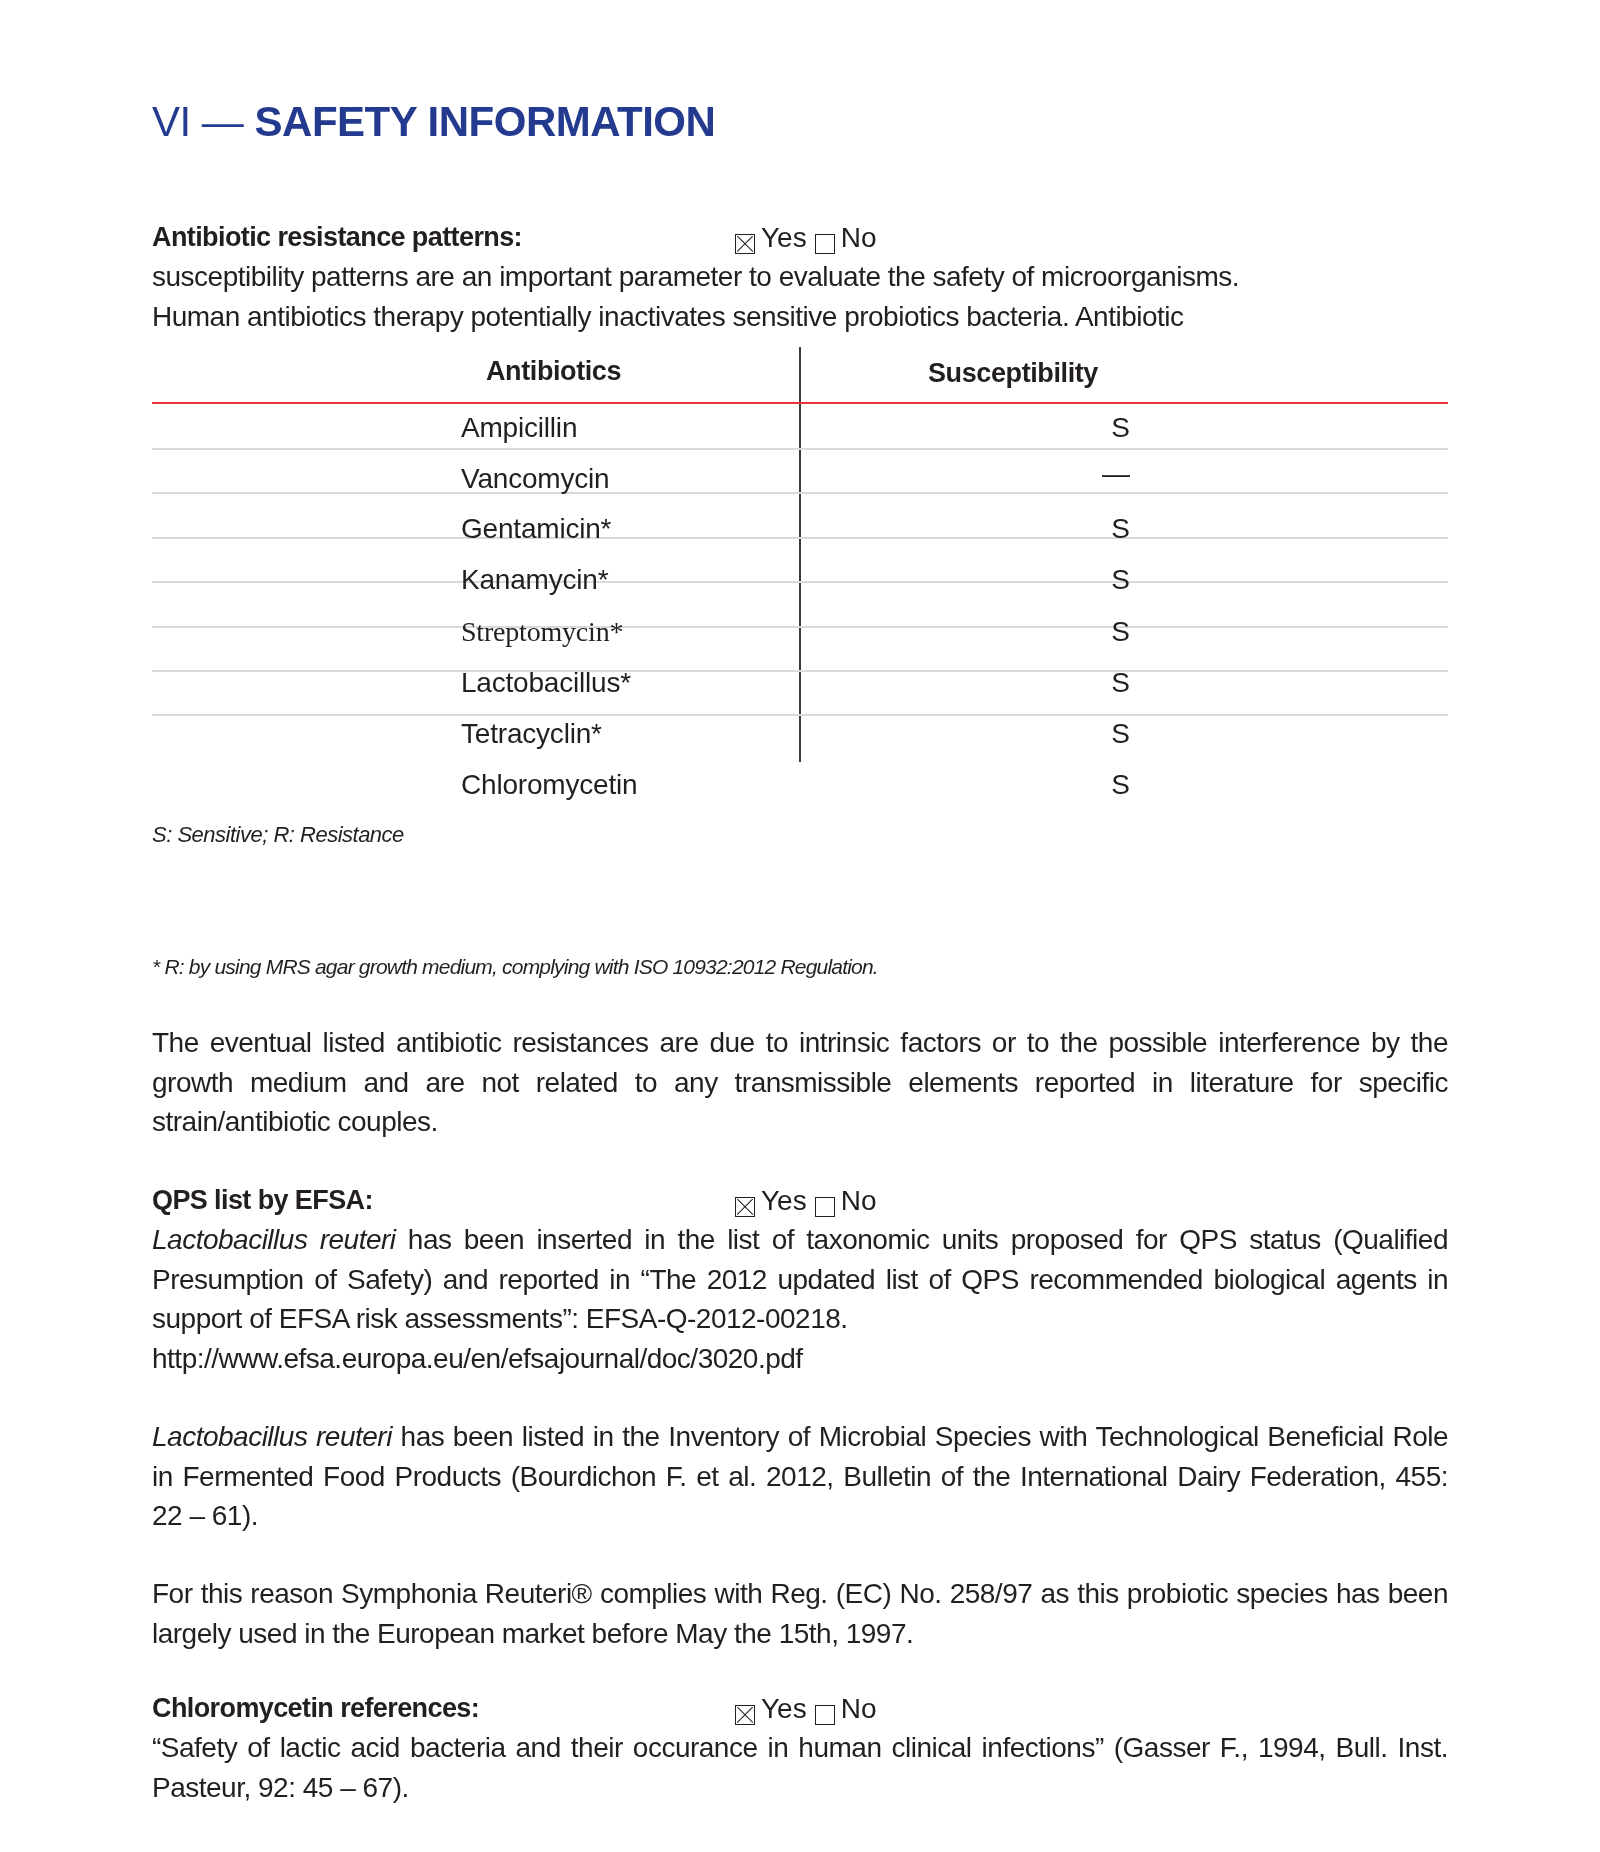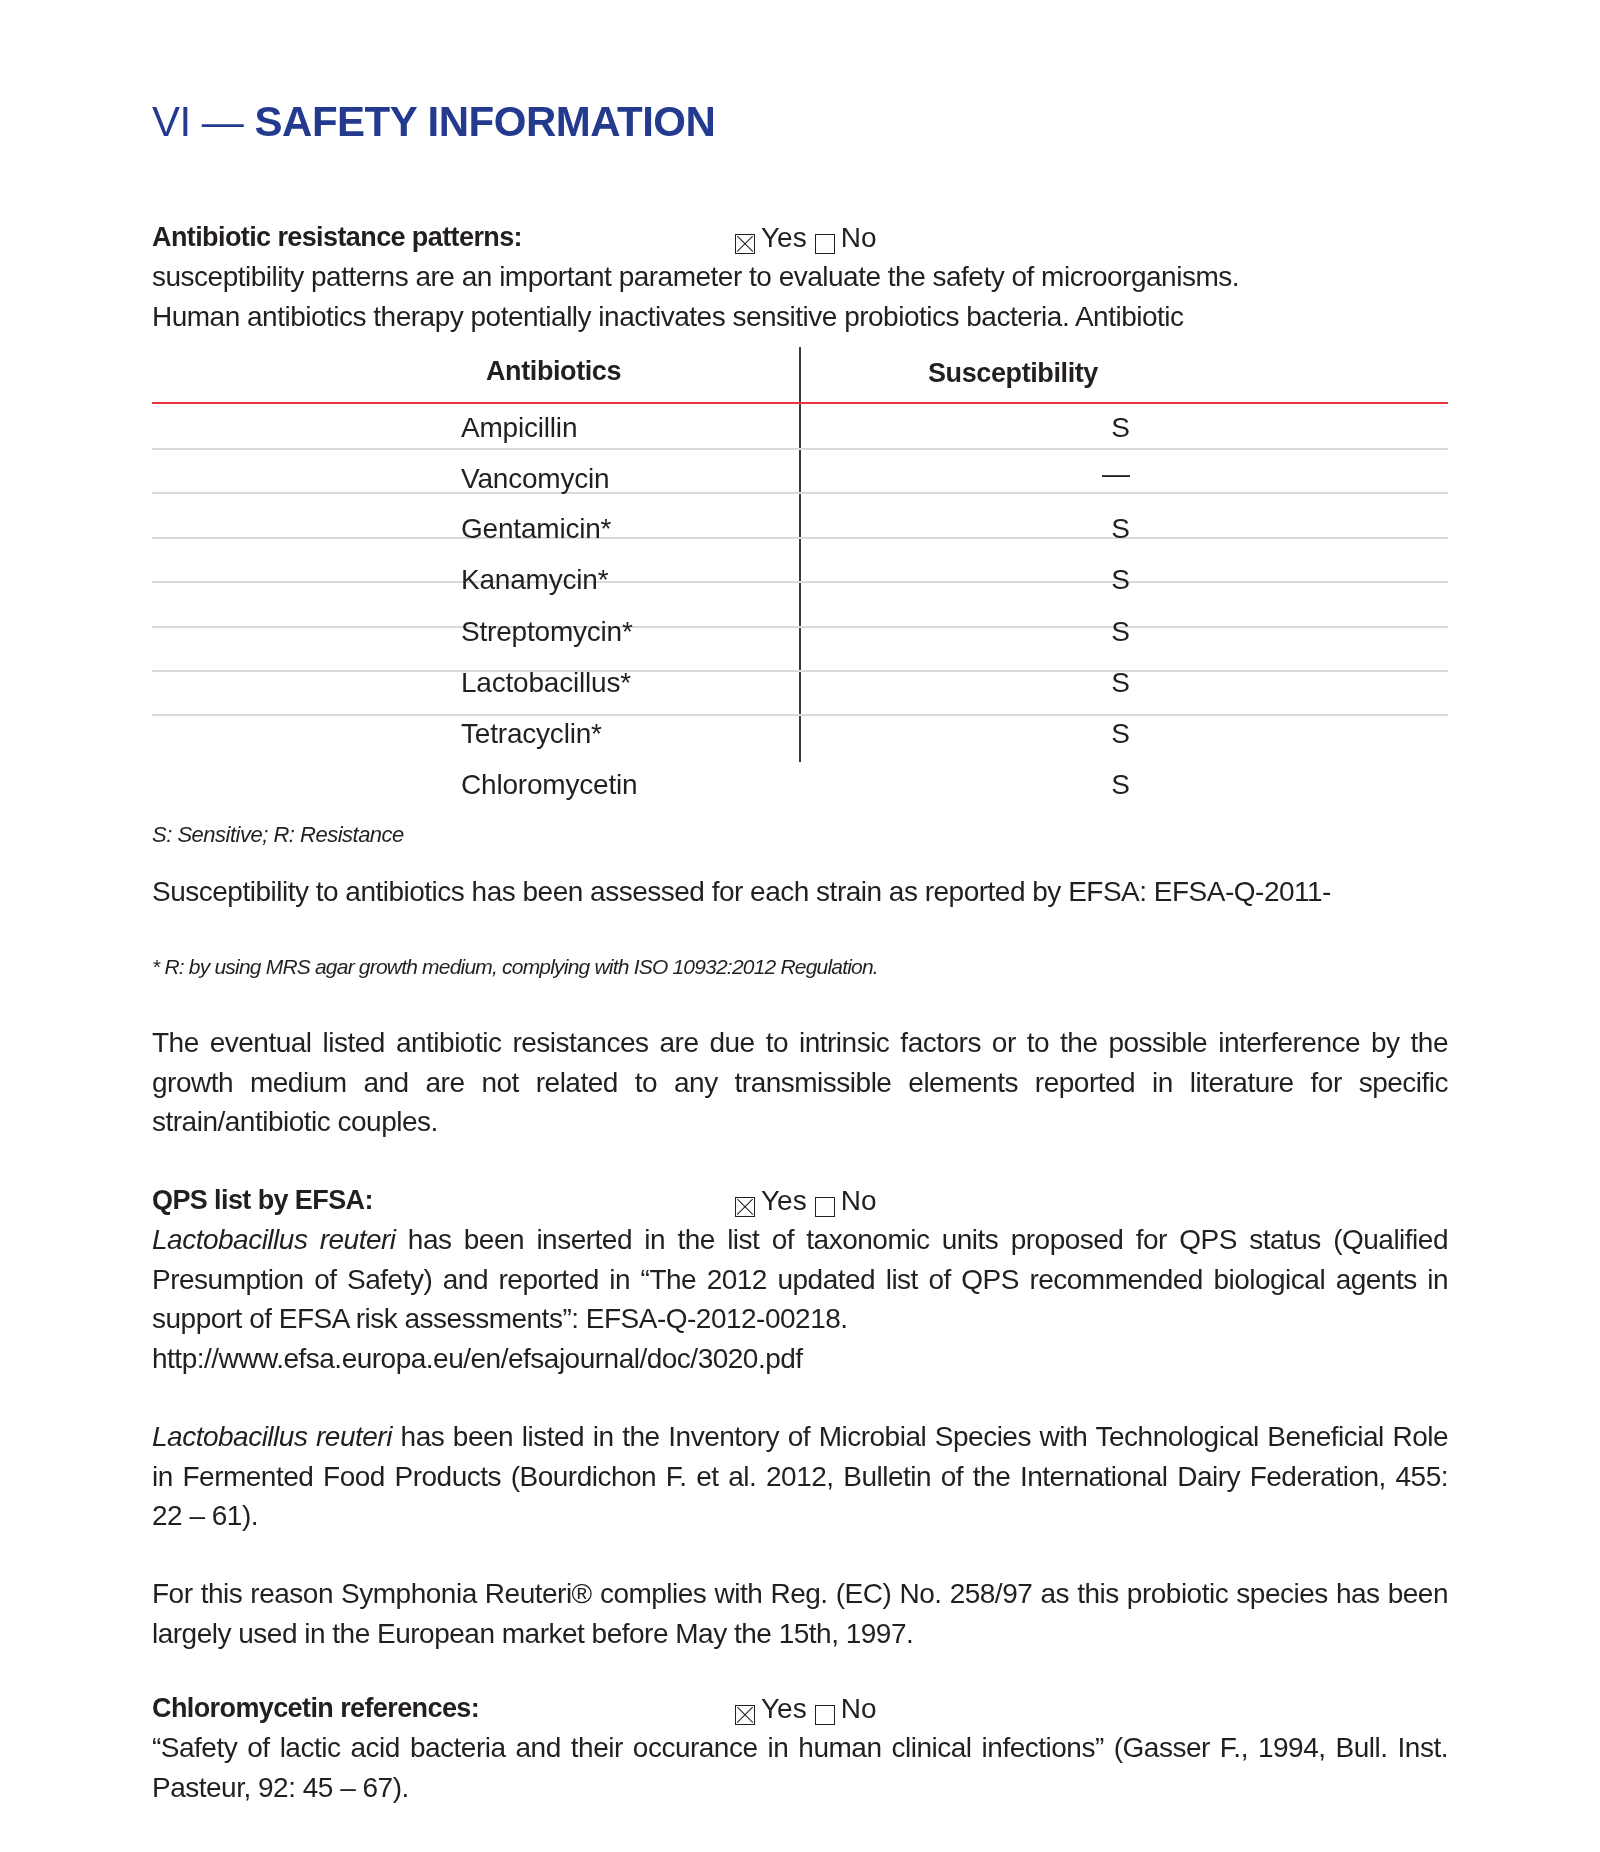--- a/index.html
+++ b/index.html
@@ -100,41 +100,40 @@
   </div>
   <div>
     <div class="cell-name" style="top:513px;">Gentamicin*</div>
     <div class="cell-val" style="top:513px;">S</div>
   </div>
   <div>
     <div class="cell-name" style="top:564px;">Kanamycin*</div>
     <div class="cell-val" style="top:564px;">S</div>
   </div>
   <div>
-    <div class="cell-name" style="top:616px;">Streptomycin*</div>
+    <div class="cell-name" style="top:616px;font-family:Liberation Serif, serif;">Streptomycin*</div>
     <div class="cell-val" style="top:616px;">S</div>
   </div>
   <div>
     <div class="cell-name" style="top:667px;">Lactobacillus*</div>
     <div class="cell-val" style="top:667px;">S</div>
   </div>
   <div>
     <div class="cell-name" style="top:718px;">Tetracyclin*</div>
     <div class="cell-val" style="top:718px;">S</div>
   </div>
   <div>
     <div class="cell-name" style="top:769px;">Chloromycetin</div>
     <div class="cell-val" style="top:769px;">S</div>
   </div>
 </div>
 
 <div class="small-italic" style="top:822px;text-align:right;">S: Sensitive; R: Resistance</div>
 
 <div class="para" style="top:872px;">
-  <div>Susceptibility to antibiotics has been assessed for each strain as reported by EFSA: EFSA-Q-2011-</div>
 </div>
 <div class="note-italic" style="top:955px;">* R: by using MRS agar growth medium, complying with ISO 10932:2012 Regulation.</div>
 
 <div class="para justify" style="top:1023px;">The eventual listed antibiotic resistances are due to intrinsic factors or to the possible interference by the growth medium and are not related to any transmissible elements reported in literature for specific strain/antibiotic couples.</div>
 
 <div class="label" style="top:1185px;">QPS list by EFSA:</div>
 <div class="checks" style="top:1185px;">
   <span class="box checked"></span>
   <span>Yes</span>
   <span class="box" style="margin-left:4px;"></span>

